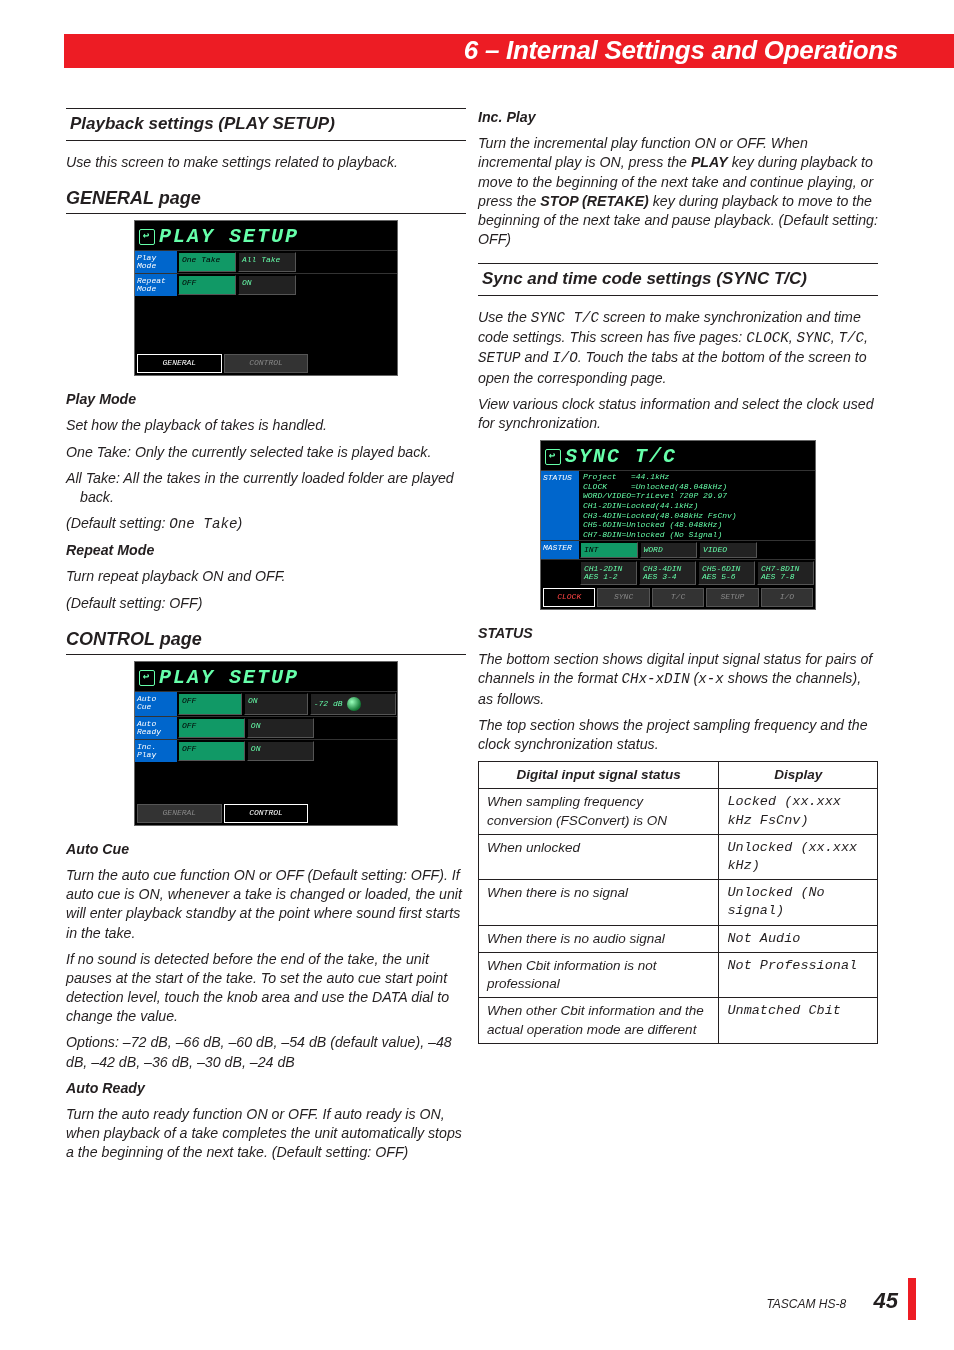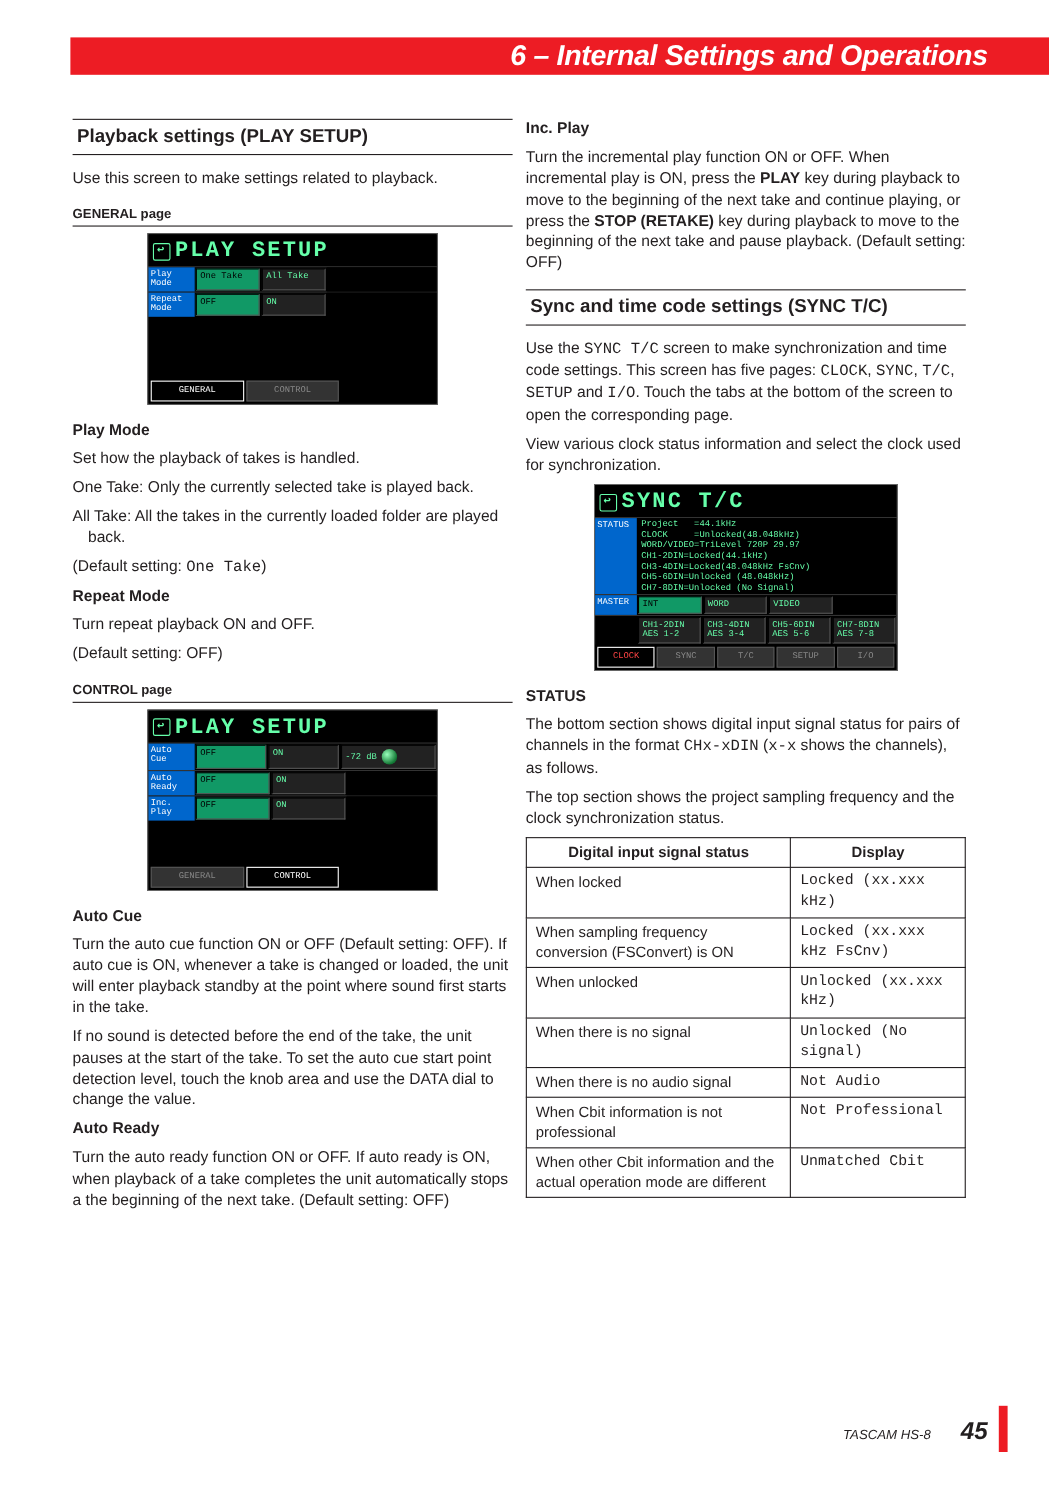--- a/index.html
+++ b/index.html
@@ -30,33 +30,34 @@
     font-style: italic;
     letter-spacing: -0.3px;
   }
   .content {
     position: absolute;
     top: 108px;
     left: 66px;
     width: 828px;
     display: flex;
     gap: 12px;
+    font-style: italic;
   }
   .col { width: 400px; }
   .h-section {
     font-size: 17px;
     font-weight: 700;
     border-top: 1.5px solid #231f20;
     border-bottom: 1.5px solid #231f20;
     padding: 4px 6px 4px 4px;
     margin-bottom: 12px;
     background: #fff;
   }
   .h-sub {
-    font-size: 12px;
+    font-size: 18px;
     font-weight: 700;
     border-bottom: 1.2px solid #231f20;
     padding-bottom: 3px;
     margin: 14px 0 4px 0;
   }
   p { margin: 0 0 7px 0; }
   .indent-hang { padding-left: 14px; text-indent: -14px; }
   .bold { font-weight: 700; }
   .lcd {
     width: 264px;
@@ -263,20 +264,21 @@
       <div class="lcd-tabs">
         <div class="lcd-tab">GENERAL</div>
         <div class="lcd-tab active">CONTROL</div>
         <div class="lcd-tab" style="visibility:hidden"></div>
       </div>
     </div>
 
     <p class="bold">Auto Cue</p>
     <p>Turn the auto cue function ON or OFF (Default setting: OFF). If auto cue is ON, whenever a take is changed or loaded, the unit will enter playback standby at the point where sound first starts in the take.</p>
     <p>If no sound is detected before the end of the take, the unit pauses at the start of the take. To set the auto cue start point detection level, touch the knob area and use the DATA dial to change the value.</p>
+    <p>Options: –72 dB, –66 dB, –60 dB, –54 dB (default value), –48 dB, –42 dB, –36 dB, –30 dB, –24 dB</p>
 
     <p class="bold">Auto Ready</p>
     <p>Turn the auto ready function ON or OFF. If auto ready is ON, when playback of a take completes the unit automatically stops a the beginning of the next take. (Default setting: OFF)</p>
   </div>
 
   <div class="col">
     <p class="bold">Inc. Play</p>
     <p>
       <span>Turn the incremental play function ON or OFF. When incremental play is ON, press the </span><span class="bold">PLAY</span><span> key during playback to move to the beginning of the next take and continue playing, or press the </span><span class="bold">STOP (RETAKE)</span><span> key during playback to move to the beginning of the next take and pause playback. (Default setting: OFF)</span>
     </p>
@@ -338,24 +340,20 @@
 
     <table class="sig">
       <thead>
         <tr>
           <th>Digital input signal status</th>
           <th>Display</th>
         </tr>
       </thead>
       <tbody id="sig-body">
           <tr>
-            <td>When locked</td>
-            <td class="mono">Locked (xx.xxx kHz)</td>
-          </tr>
-          <tr>
             <td>When sampling frequency conversion (FSConvert) is ON</td>
             <td class="mono">Locked (xx.xxx kHz FsCnv)</td>
           </tr>
           <tr>
             <td>When unlocked</td>
             <td class="mono">Unlocked (xx.xxx kHz)</td>
           </tr>
           <tr>
             <td>When there is no signal</td>
             <td class="mono">Unlocked (No signal)</td>

